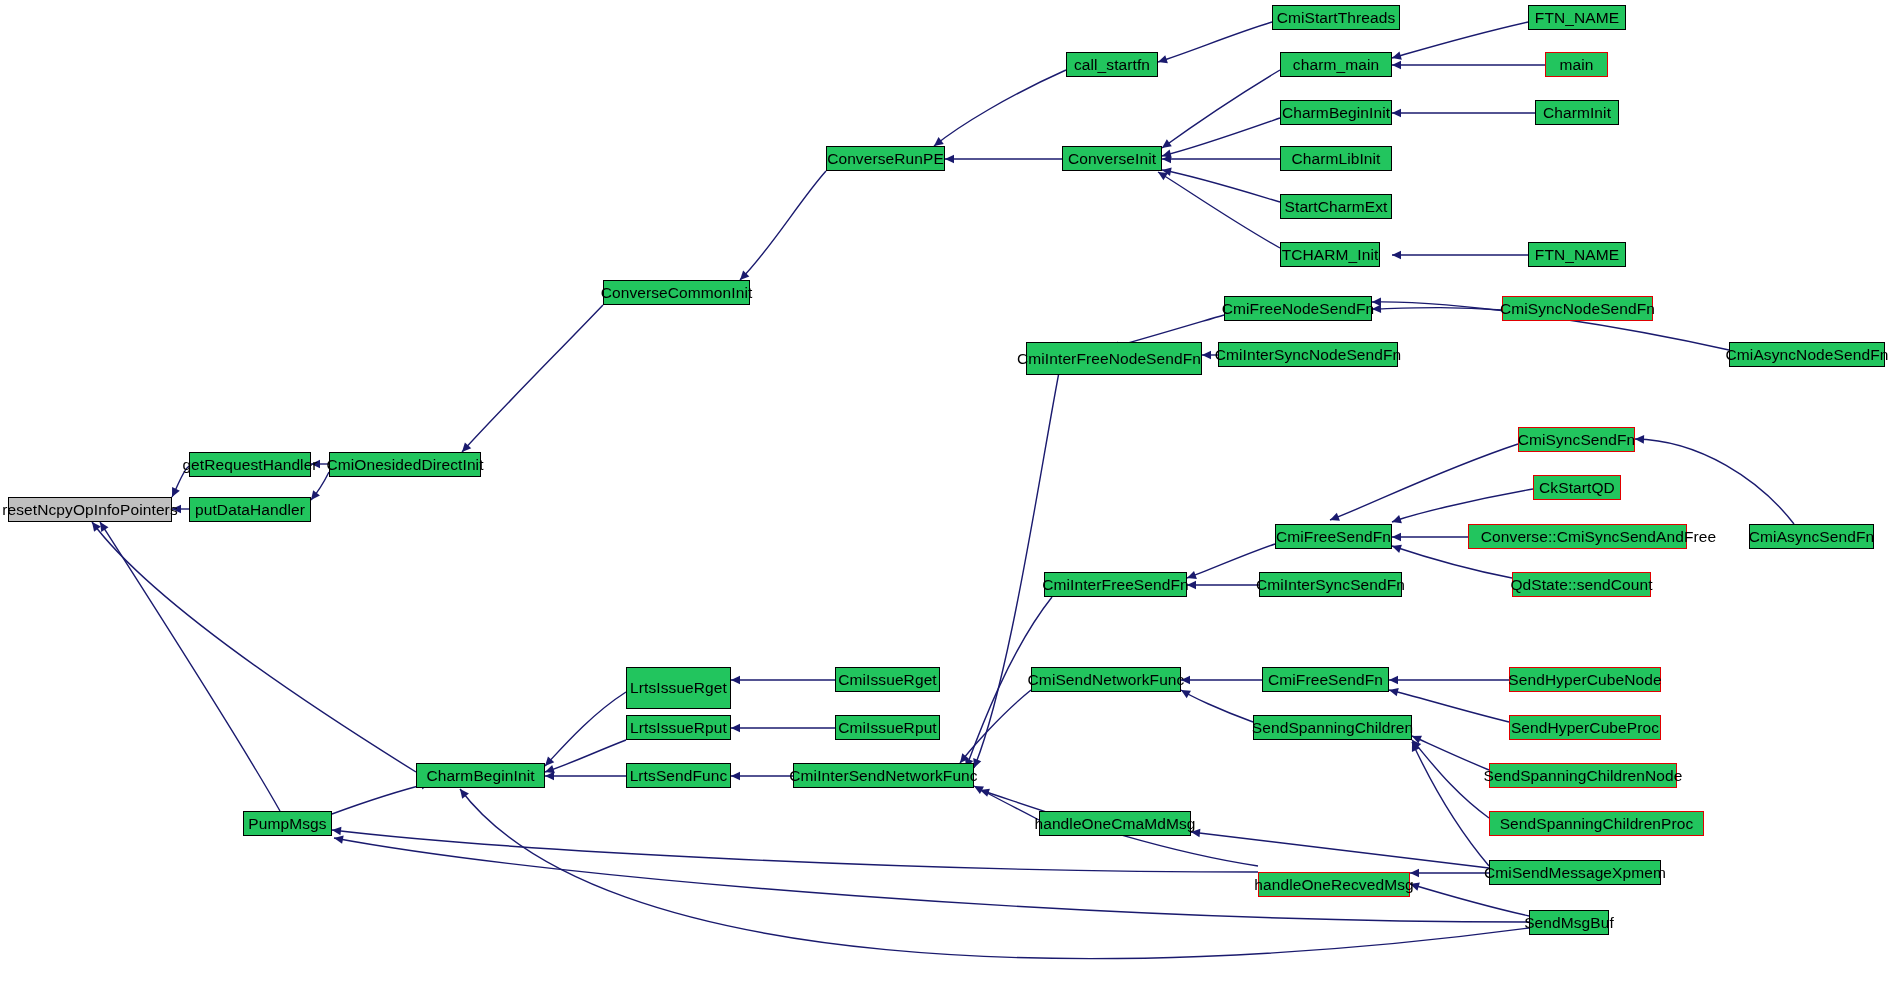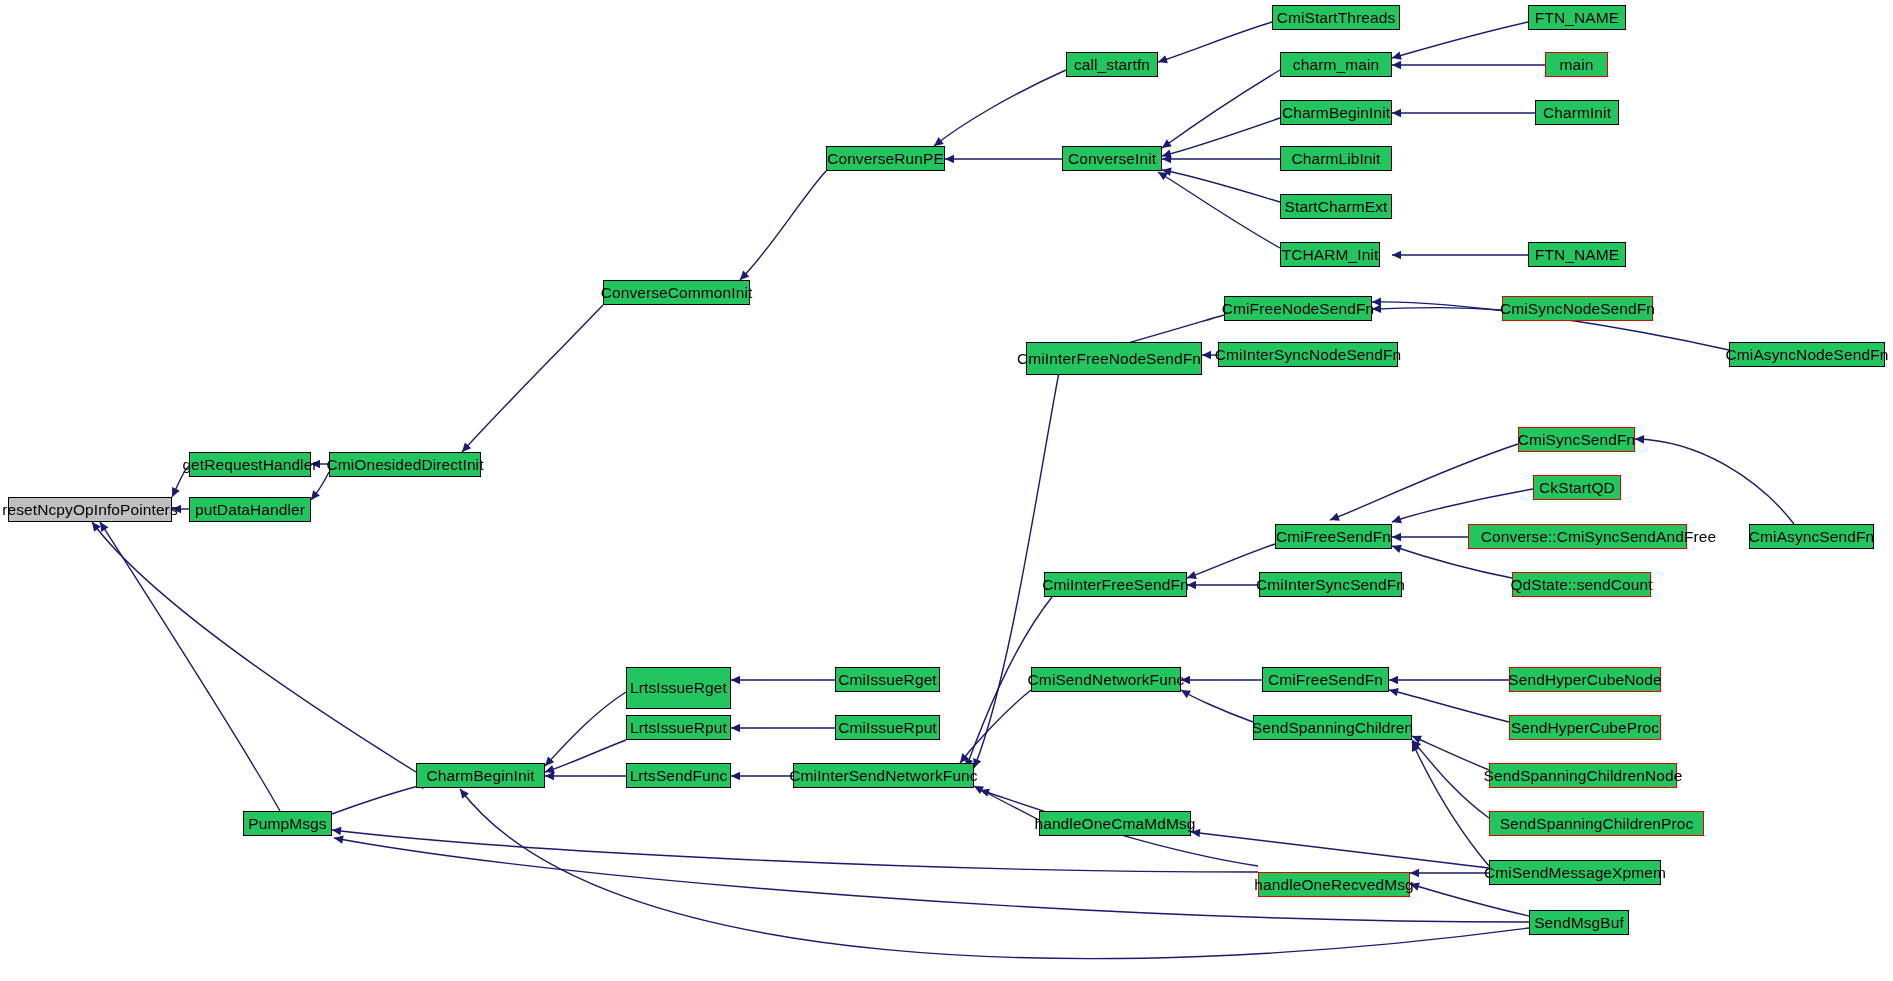--- a/index.html
+++ b/index.html
@@ -307,17 +307,17 @@
       </div>
       <div class="node-box" style="left: 243px; top: 811px; width: 89px; height: 25px;">
         <span class="node-label">PumpMsgs</span>
       </div>
       <div class="node-box red" style="left: 1258px; top: 872px; width: 152px; height: 25px;">
         <span class="node-label">handleOneRecvedMsg</span>
       </div>
       <div class="node-box" style="left: 1489px; top: 860px; width: 172px; height: 25px;">
         <span class="node-label">CmiSendMessageXpmem</span>
       </div>
-      <div class="node-box" style="left: 1529px; top: 910px; width: 100px; height: 25px;">
+      <div class="node-box" style="left: 1529px; top: 910px; width: 80px; height: 25px;">
         <span class="node-label">SendMsgBuf</span>
       </div>
     </div>
 </div>
 
 </body></html>

